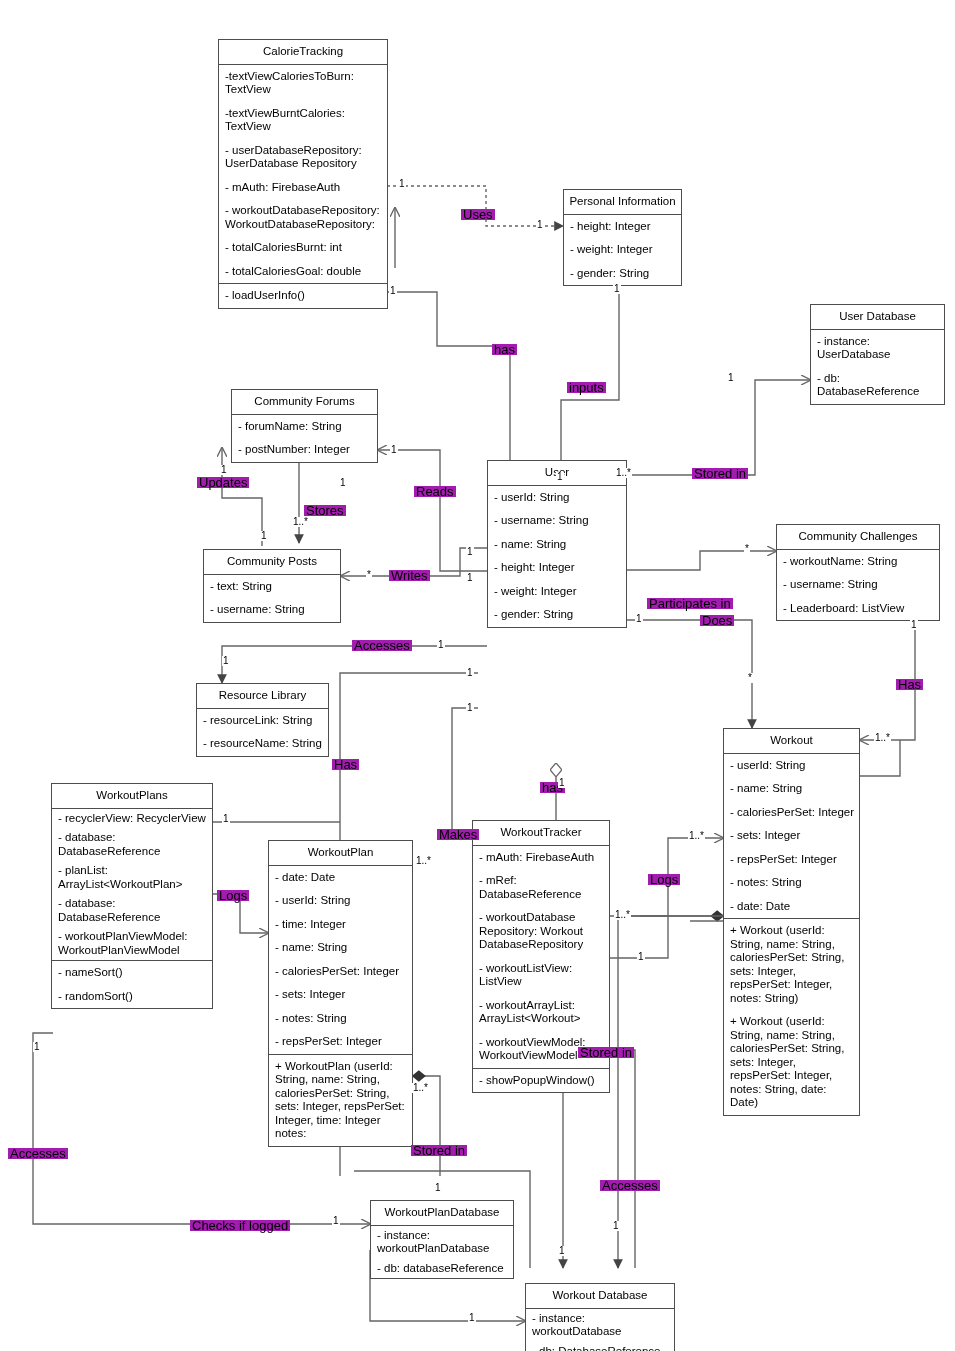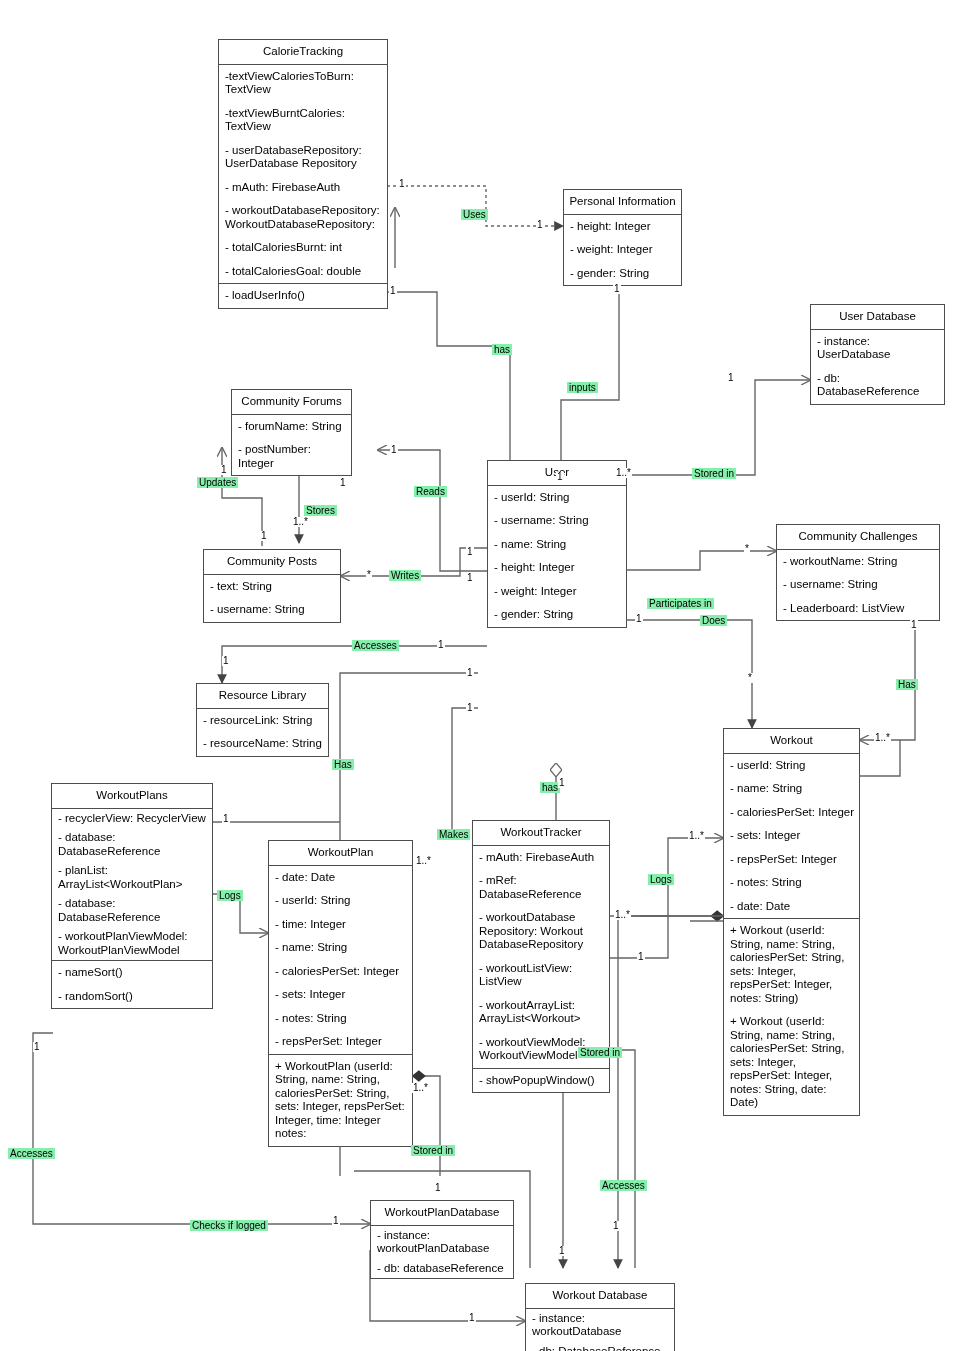--- a/index.html
+++ b/index.html
@@ -52,23 +52,23 @@
   }
   .uml-row {
     padding: 5px 5px 5px 6px;
     word-wrap: break-word;
   }
   .uml-row.tight {
     padding: 3px 5px 3px 6px;
   }
   .edge-label {
     position: absolute;
-    font-size: 10px;
+    font-size: 13px;
     line-height: 11px;
-    background: #86efac;
+    background: #a21caf;
     padding: 0 2px;
     white-space: nowrap;
     z-index: 6;
   }
   .mult-label {
     position: absolute;
     font-size: 10px;
     line-height: 10px;
     background: #ffffff;
     padding: 0 1px;
@@ -183,21 +183,21 @@
   </div>
 
   <div class="uml-class" style="left:810px; top:276px; width:135px;">
     <div class="uml-title">User Database</div>
     <div class="uml-section">
       <div class="uml-row">- instance: UserDatabase</div>
       <div class="uml-row">- db: DatabaseReference</div>
     </div>
   </div>
 
-  <div class="uml-class" style="left:231px; top:361px; width:121px;">
+  <div class="uml-class" style="left:231px; top:361px; width:147px;">
     <div class="uml-title">Community Forums</div>
     <div class="uml-section">
       <div class="uml-row">- forumName: String</div>
       <div class="uml-row">- postNumber: Integer</div>
     </div>
   </div>
 
   <div class="uml-class" style="left:203px; top:521px; width:138px;">
     <div class="uml-title">Community Posts</div>
     <div class="uml-section">

